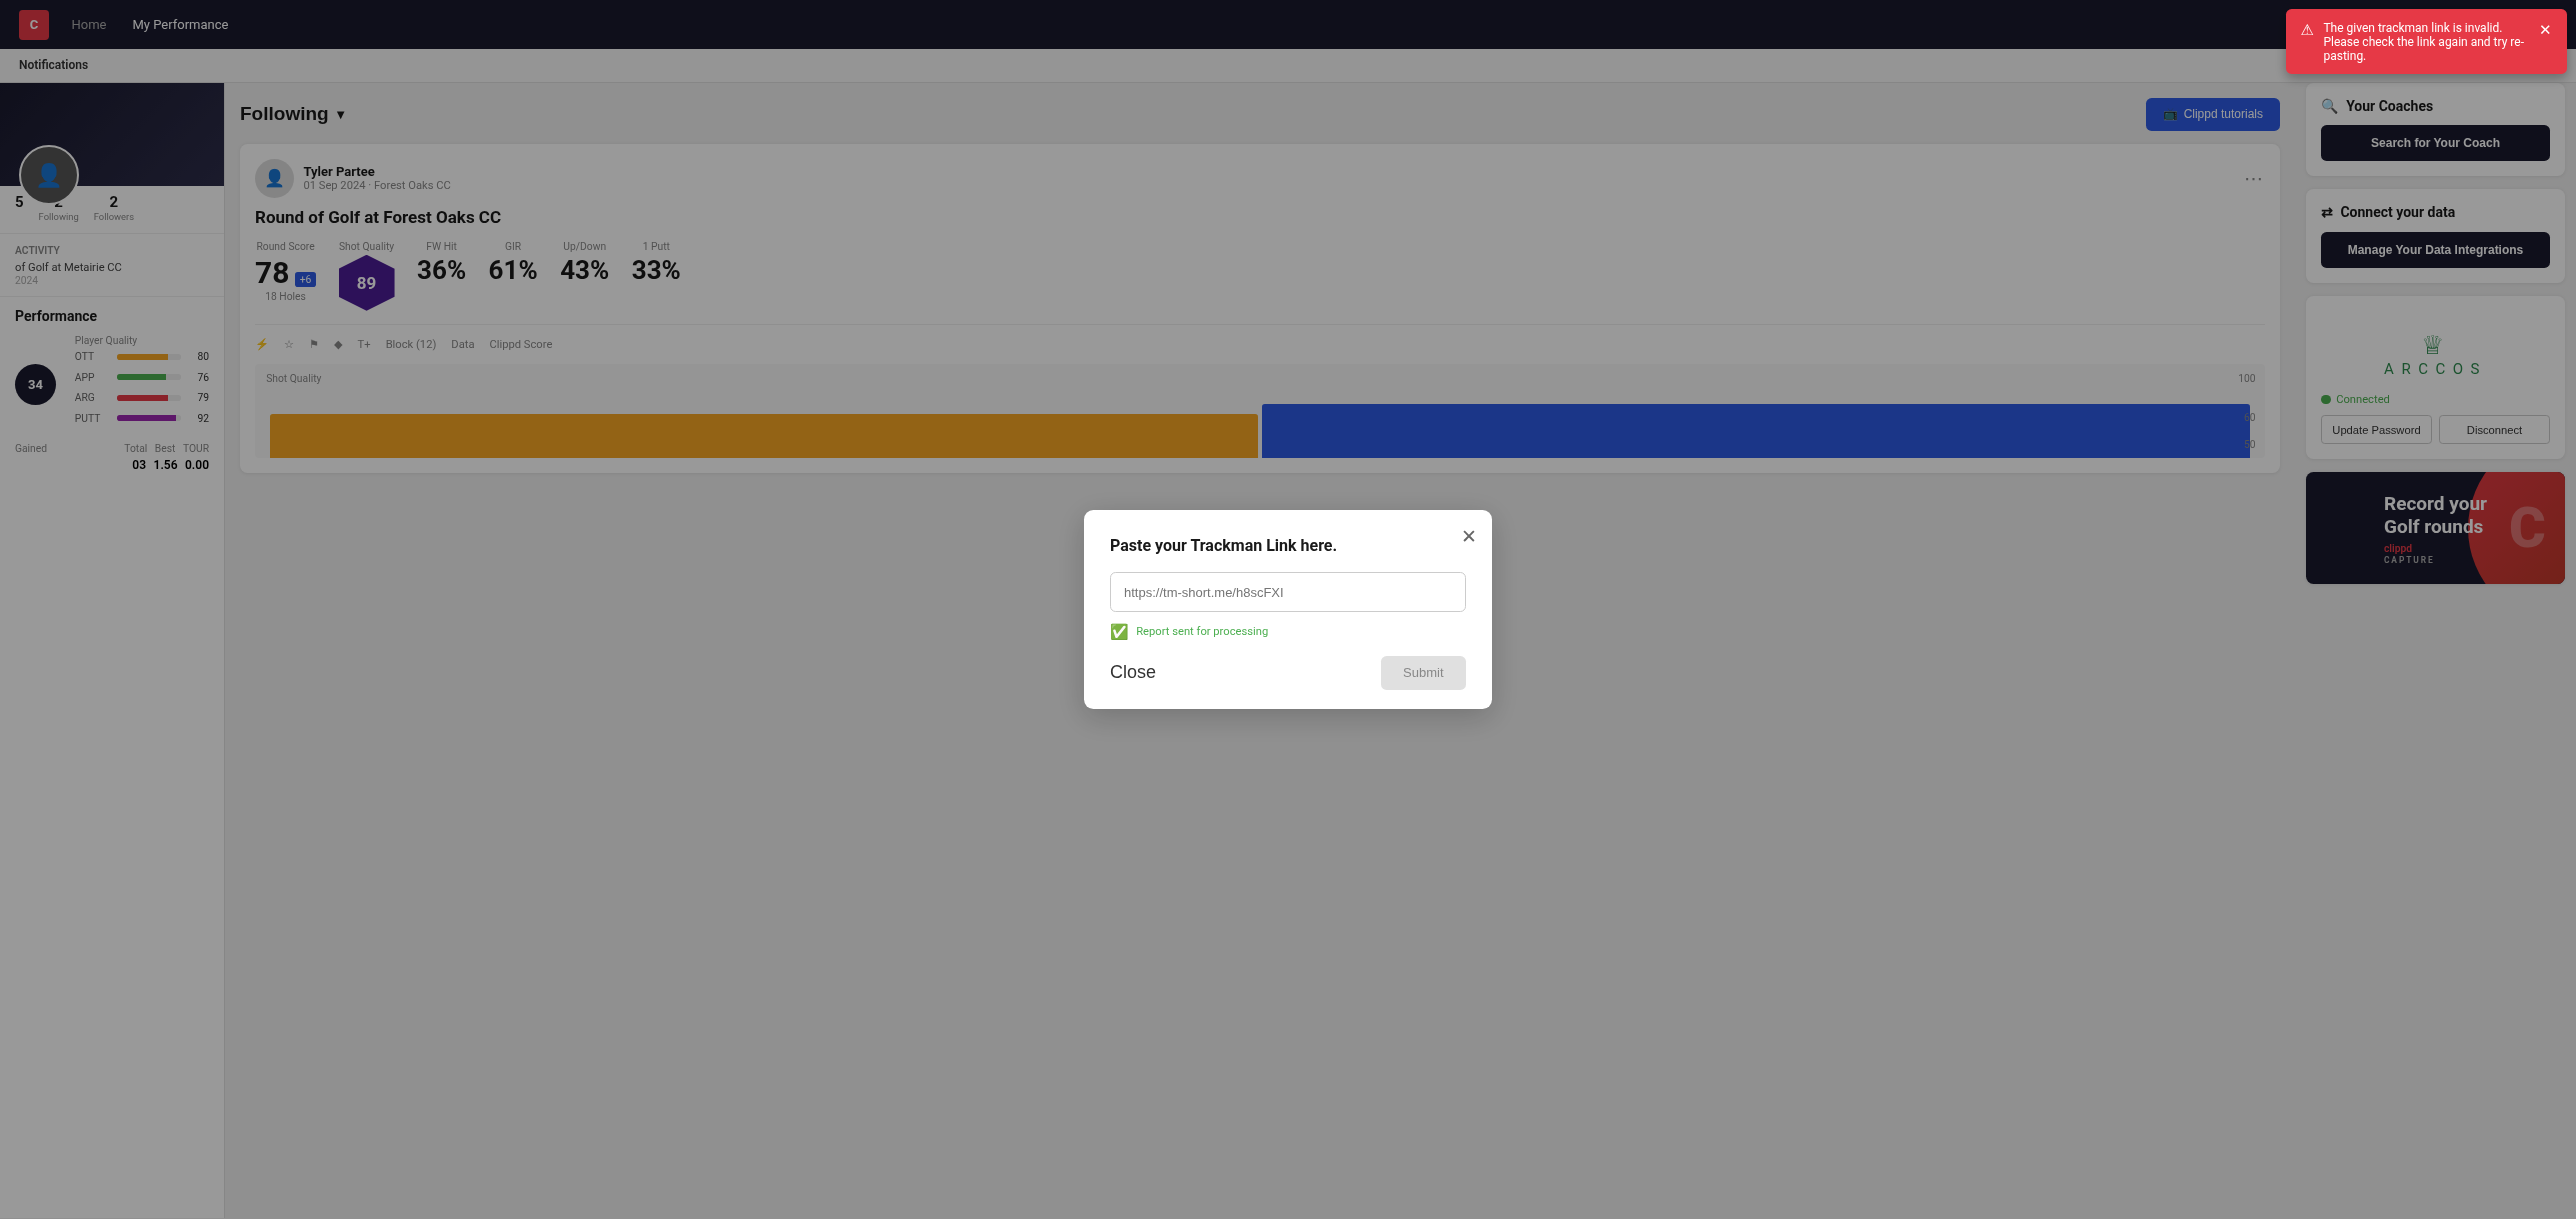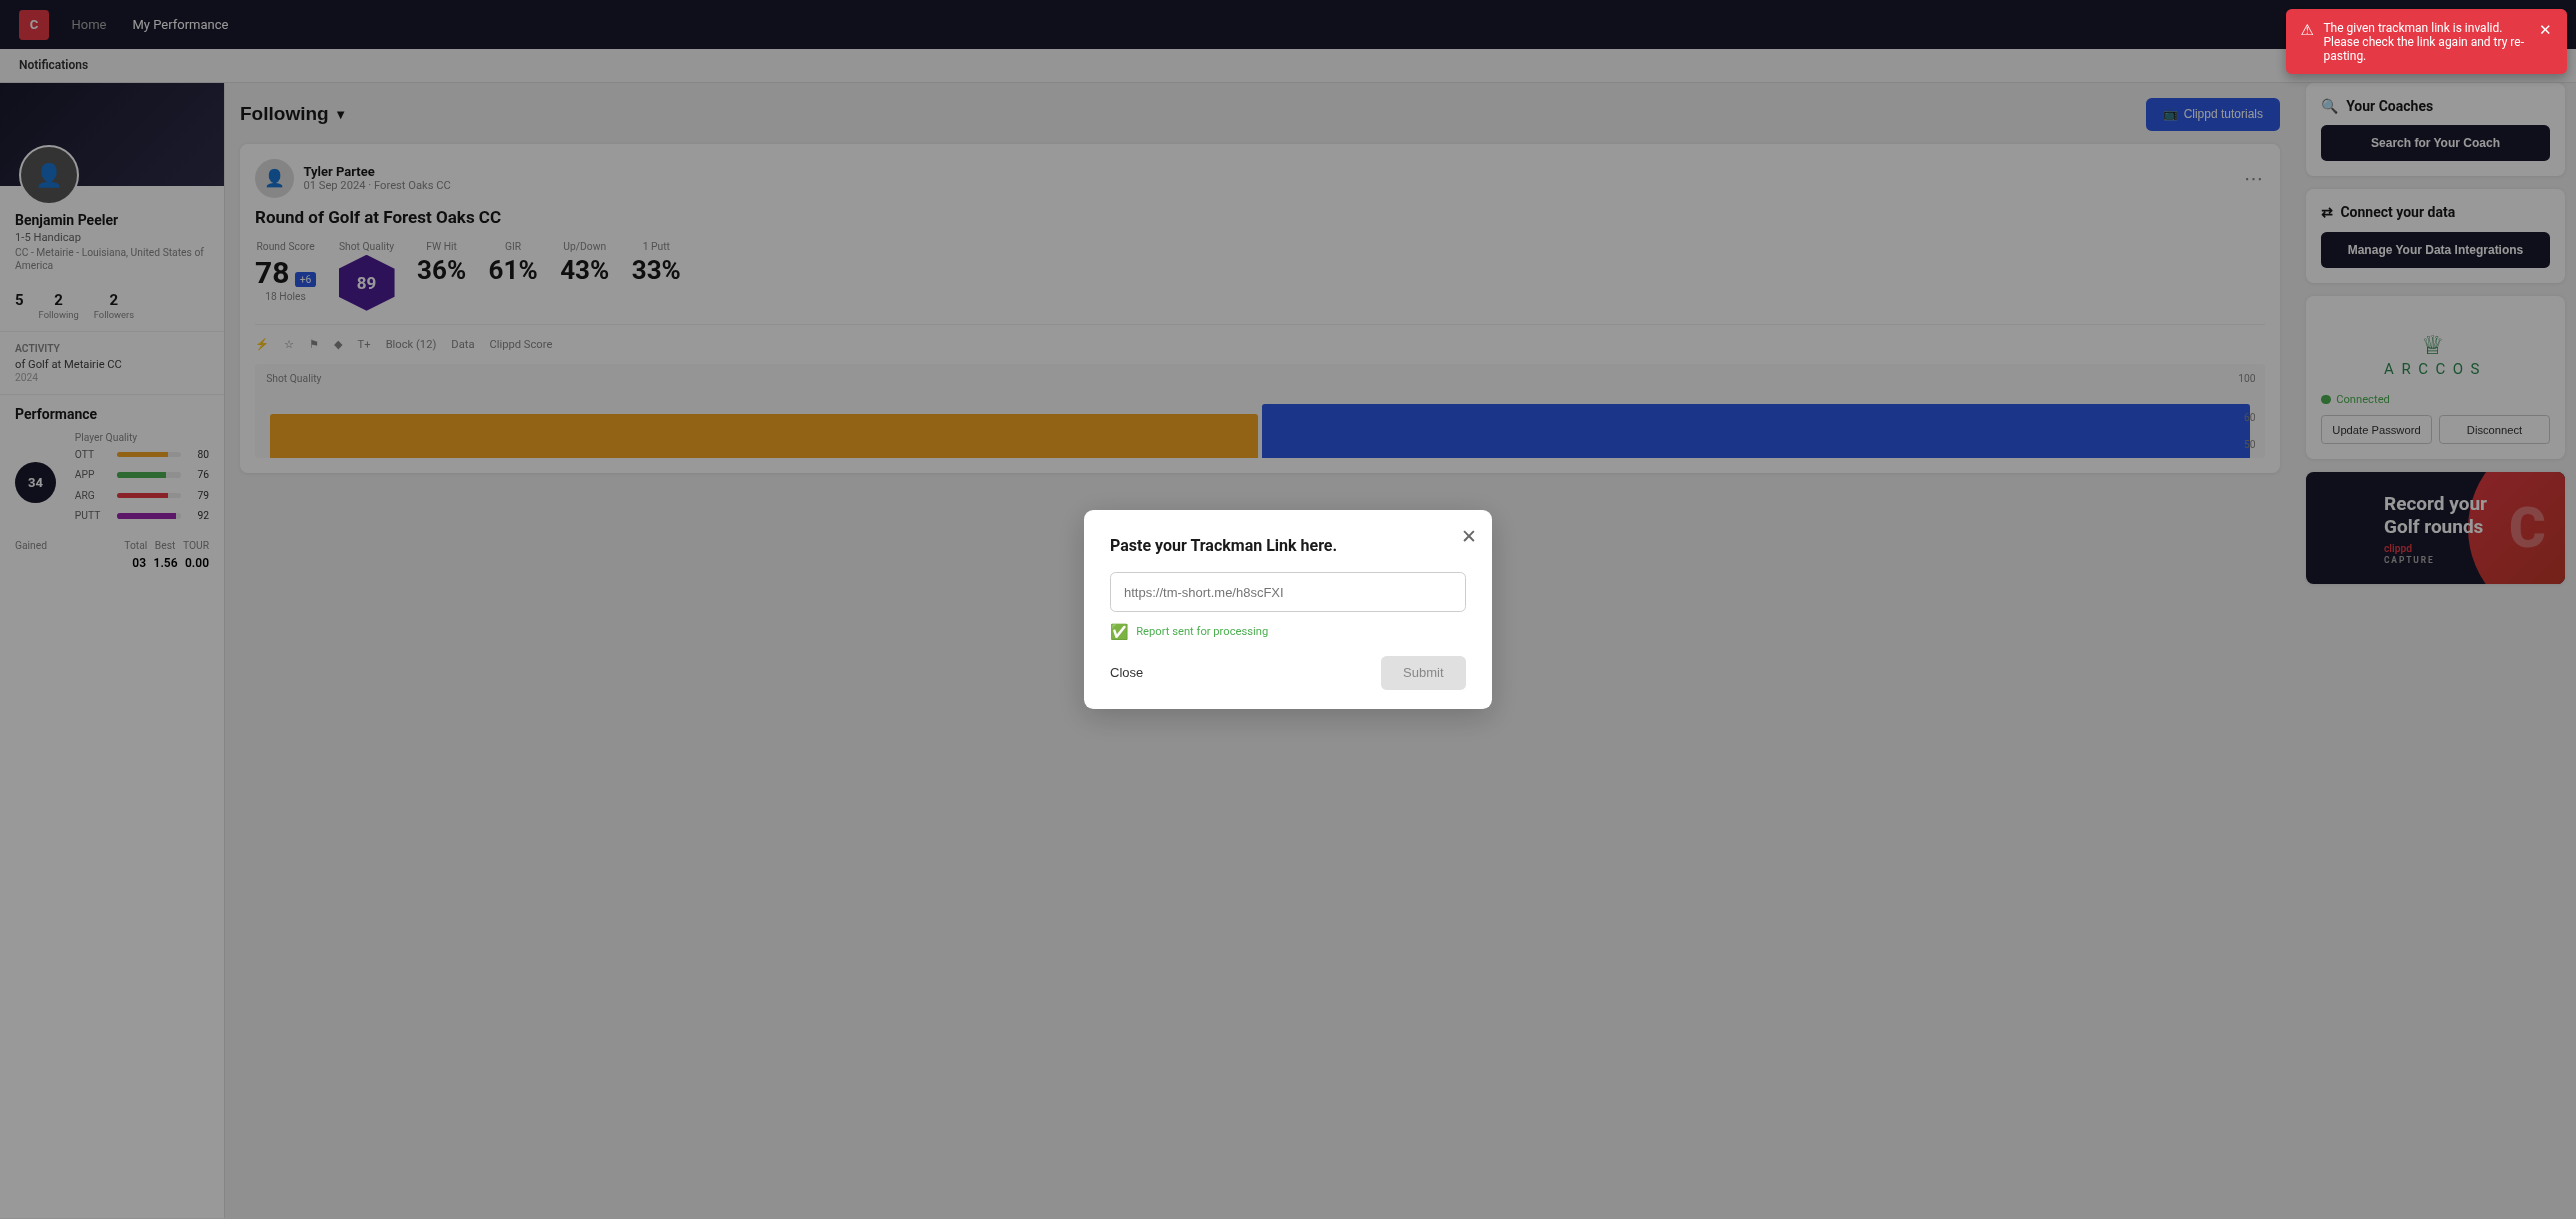--- a/index.html
+++ b/index.html
@@ -563,21 +563,21 @@
     }
     .modal-footer {
       display: flex;
       align-items: center;
       justify-content: space-between;
       margin-top: 5.6px;
     }
     .modal-close-btn {
       background: none;
       border: none;
-      font-size: 13px;
+      font-size: 18px;
       color: #333;
       font-weight: 500;
       cursor: pointer;
     }
     .modal-submit-btn {
       background: #e0e0e0;
       border: none;
       padding: 9.4px 22.5px;
       border-radius: 5.6px;
       font-size: 13px;
@@ -631,25 +631,20 @@
 
 <div class="notifications-bar">
   <span>Notifications</span>
 </div>
 
 <div class="main-layout">
 
   <aside class="left-sidebar">
     <div class="sidebar-profile-banner">
       <div class="sidebar-avatar">👤</div>
-    </div>
-    <div class="sidebar-profile-info">
-      <div class="sidebar-name">Benjamin Peeler</div>
-      <div class="sidebar-handicap">1-5 Handicap</div>
-      <div class="sidebar-location">CC - Metairie - Louisiana, United States of America</div>
     </div>
     <div class="sidebar-stats">
       <div class="sidebar-stat">
         <div class="sidebar-stat-value">5</div>
         <div class="sidebar-stat-label"></div>
       </div>
       <div class="sidebar-stat">
         <div class="sidebar-stat-value">2</div>
         <div class="sidebar-stat-label">Following</div>
       </div>

